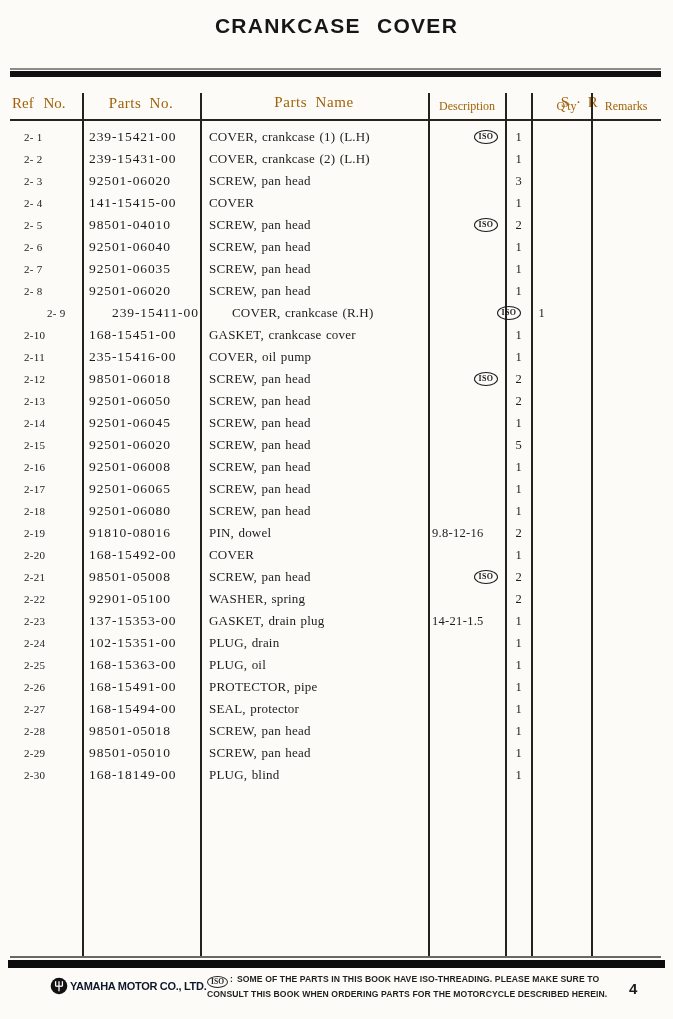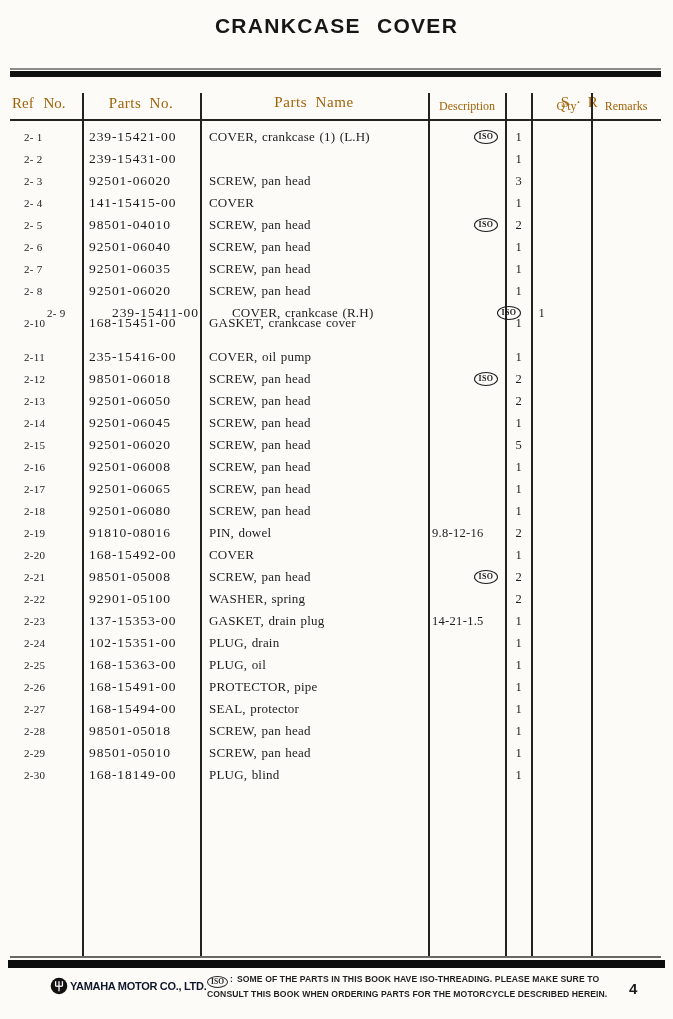--- a/index.html
+++ b/index.html
@@ -102,20 +102,21 @@
     <span class="c ref">2- 1</span>
     <span class="c pno">239-15421-00</span>
     <span class="c pname">COVER, crankcase (1) (L.H)</span>
     <span class="c desc"></span>
     <span class="iso-badge"><span>ISO</span></span>
     <span class="c qty">1</span>
   </div>
       <div class="trow" style="top: 148px;">
     <span class="c ref">2- 2</span>
     <span class="c pno">239-15431-00</span>
+    <span class="c pname">COVER, crankcase (2) (L.H)</span>
     <span class="c desc"></span>
 
     <span class="c qty">1</span>
   </div>
       <div class="trow" style="top: 170px;">
     <span class="c ref">2- 3</span>
     <span class="c pno">92501-06020</span>
     <span class="c pname">SCREW, pan head</span>
     <span class="c desc"></span>
 
@@ -162,21 +163,21 @@
     <span class="c qty">1</span>
   </div>
       <div class="trow" style="top: 302px; margin-left: 23px;">
     <span class="c ref">2- 9</span>
     <span class="c pno">239-15411-00</span>
     <span class="c pname">COVER, crankcase (R.H)</span>
     <span class="c desc"></span>
     <span class="iso-badge"><span>ISO</span></span>
     <span class="c qty">1</span>
   </div>
-      <div class="trow" style="top: 312px;">
+      <div class="trow" style="top: 324px;">
     <span class="c ref">2-10</span>
     <span class="c pno">168-15451-00</span>
     <span class="c pname">GASKET, crankcase cover</span>
     <span class="c desc"></span>
 
     <span class="c qty">1</span>
   </div>
       <div class="trow" style="top: 346px;">
     <span class="c ref">2-11</span>
     <span class="c pno">235-15416-00</span>

